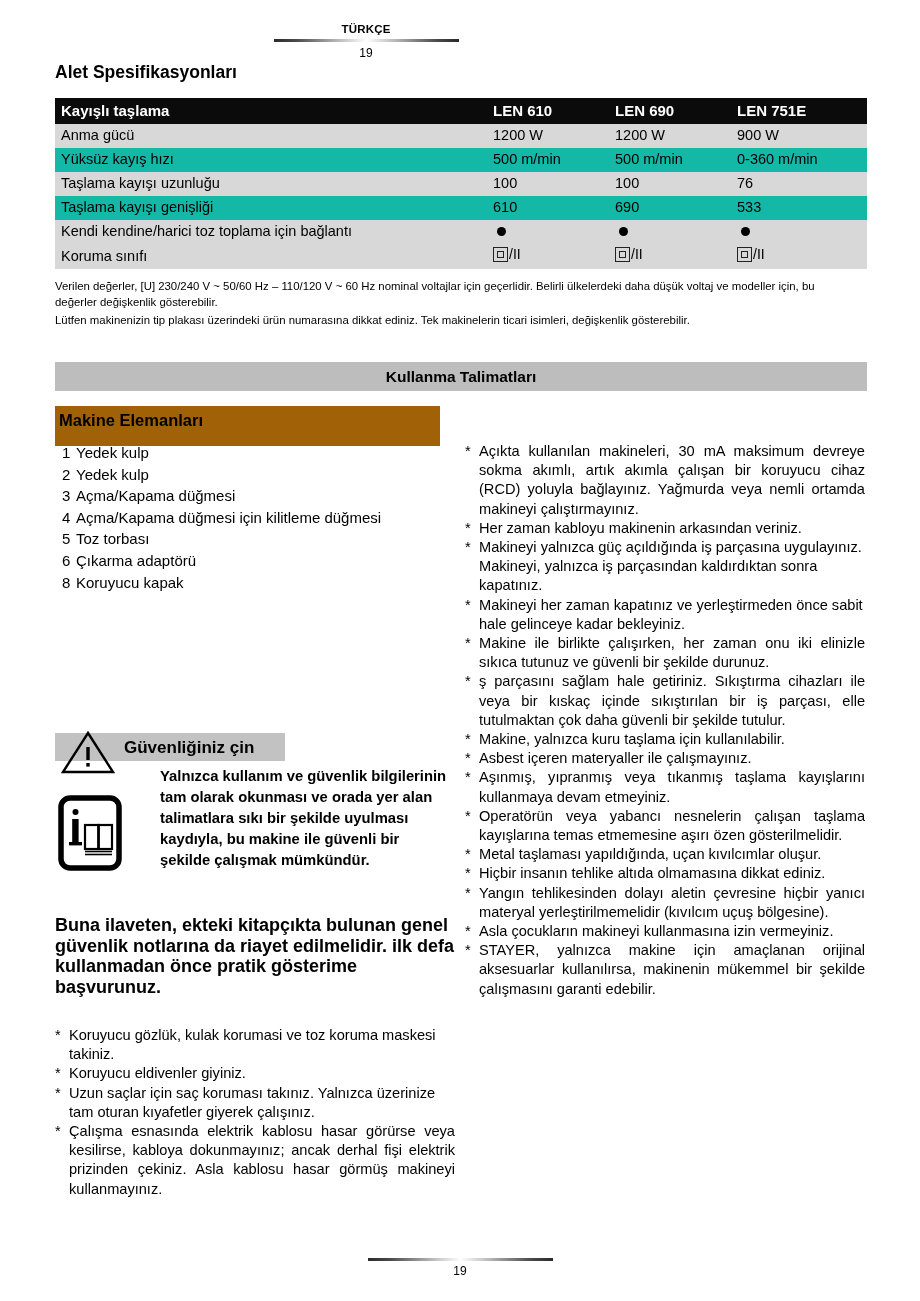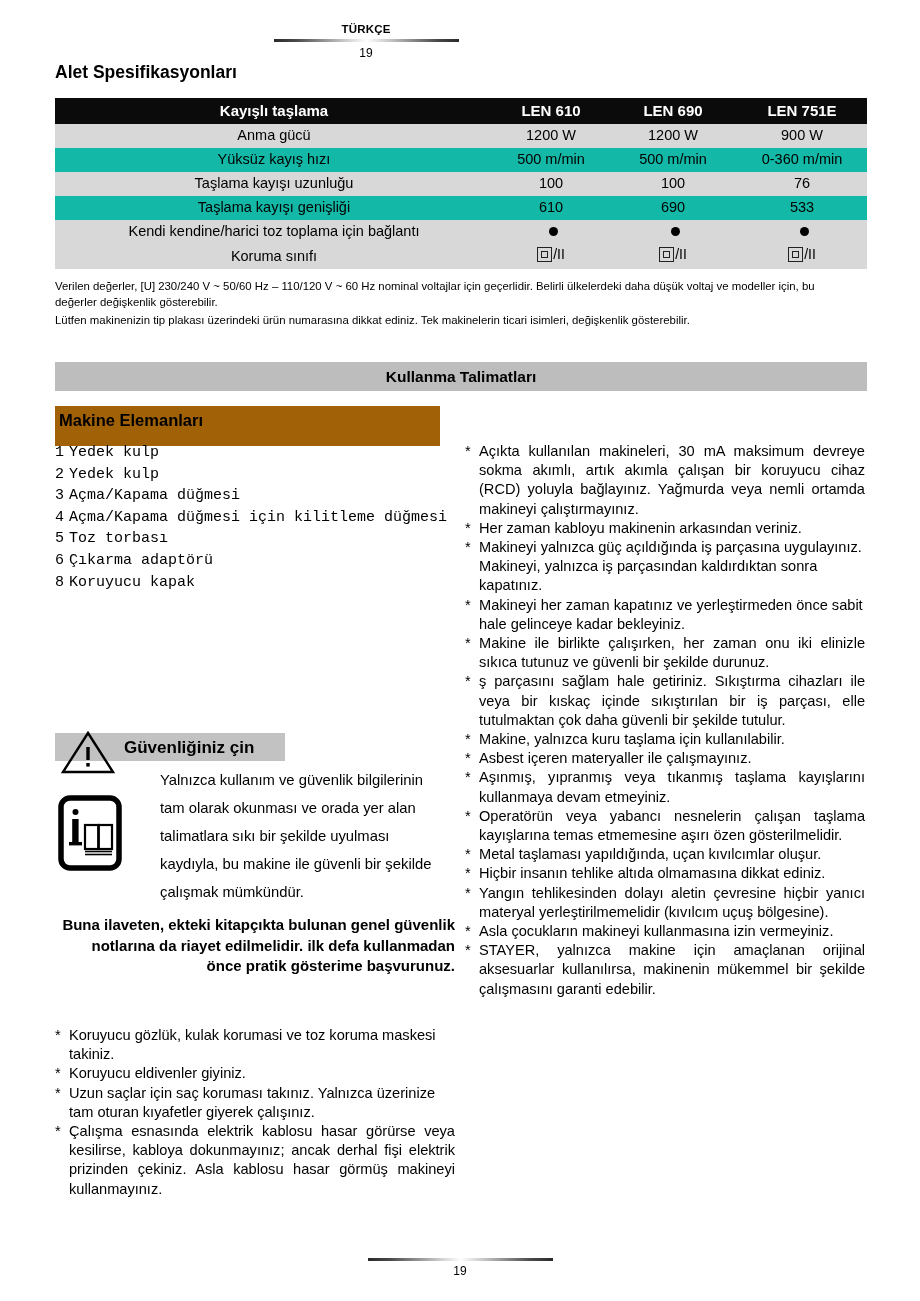--- a/index.html
+++ b/index.html
@@ -74,21 +74,21 @@
     border-collapse: collapse;
     table-layout: fixed;
     font-size: 14.5px;
   }
   .spec-table col.c-label { width: 432px; }
   .spec-table col.c-v1 { width: 122px; }
   .spec-table col.c-v2 { width: 122px; }
   .spec-table col.c-v3 { width: 136px; }
   .spec-table th, .spec-table td {
     padding: 1px 0 2px 6px;
-    text-align: center;
+    text-align: left;
     vertical-align: middle;
     height: 21px;
     line-height: 19px;
     font-weight: normal;
   }
   .spec-table thead th {
     background: #0b0b0b;
     color: #ffffff;
     font-weight: bold;
     font-size: 15px;
@@ -153,23 +153,22 @@
     font-size: 16.5px;
     font-weight: bold;
     line-height: 28px;
     padding-left: 4px;
     box-sizing: border-box;
   }
 
   
   .col-left {
     position: absolute;
-    left: 55px; top: 442px;
+    left: 62px; top: 442px;
     width: 400px;
-    font-family: Liberation Mono, monospace;
   }
   .col-right {
     position: absolute;
     left: 465px; top: 442px;
     width: 400px;
     font-size: 14.6px;
     line-height: 19.2px;
   }
 
   
@@ -204,31 +203,30 @@
   .info-icon {
     position: absolute;
     left: 58px; top: 795px;
     width: 64px; height: 76px;
   }
   .safety-bold {
     position: absolute;
     left: 160px; top: 766px;
     width: 290px;
     font-size: 14.8px;
-    font-weight: normal;
-    line-height: 28px;
+    font-weight: bold;
+    line-height: 21px;
   }
   .safety-bold2 {
     position: absolute;
     left: 55px; top: 915px;
     width: 400px;
-    font-size: 15px;
+    font-size: 18px;
     font-weight: bold;
     line-height: 20.6px;
-    text-align: right;
   }
 
   
   .bullets {
     list-style: none;
     margin: 0; padding: 0;
   }
   .bullets li {
     position: relative;
     padding-left: 14px;

